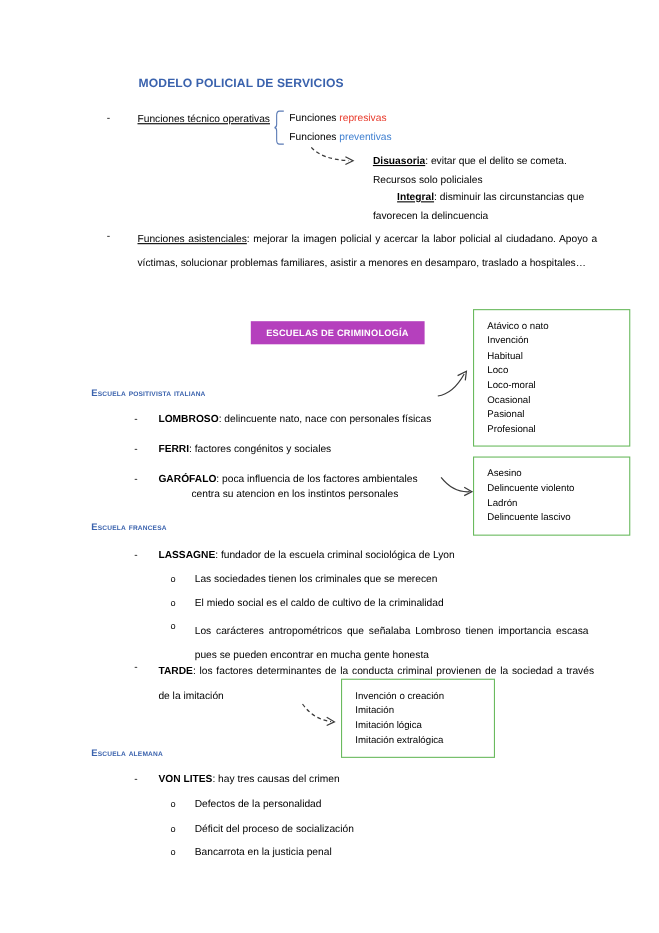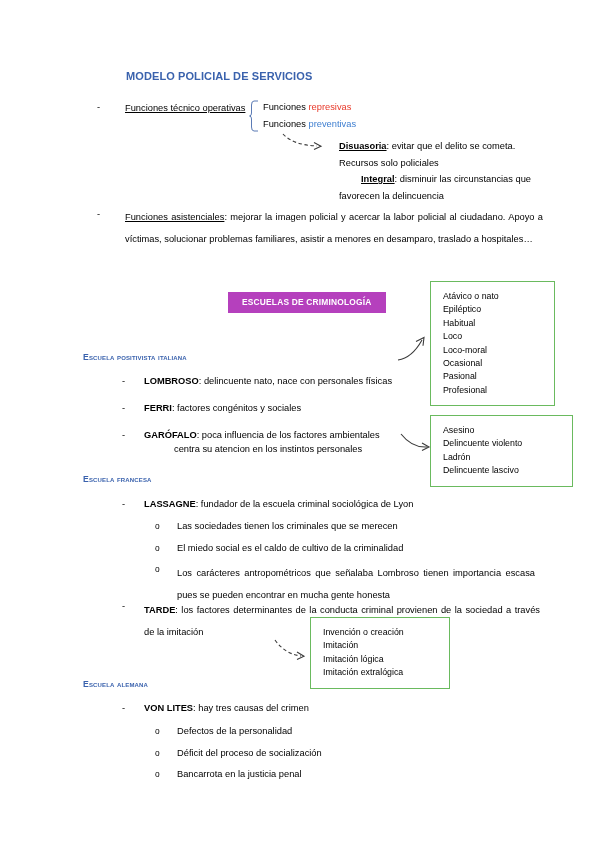--- a/index.html
+++ b/index.html
@@ -142,23 +142,23 @@
   <div class="abs body-txt" style="left:339px; top:190px;">favorecen la delincuencia</div>
 
   <div class="abs dash" style="left:97px; top:209px;">-</div>
 
   <div class="abs just" style="left:125px; top:207px; width:418px;">
     <span class="u">Funciones asistenciales</span><span>: mejorar la imagen policial y acercar la labor policial al ciudadano. Apoyo a víctimas, solucionar problemas familiares, asistir a menores en desamparo, traslado a hospitales…</span>
   </div>
 
   <div class="abs pink-box" style="left:228px; top:292px;">ESCUELAS DE CRIMINOLOGÍA</div>
 
-  <div class="abs green-box" style="left:430px; top:281px; width:125px;">
+  <div class="abs green-box" style="left:430px; top:281px; width:143px;">
     <div>Atávico o nato</div>
-    <div>Epiléptico</div>
+    <div>Invención</div>
     <div>Habitual</div>
     <div>Loco</div>
     <div>Loco-moral</div>
     <div>Ocasional</div>
     <div>Pasional</div>
     <div>Profesional</div>
   </div>
 
   <div class="abs green-box" style="left:430px; top:415px; width:143px;">
     <div>Asesino</div>

